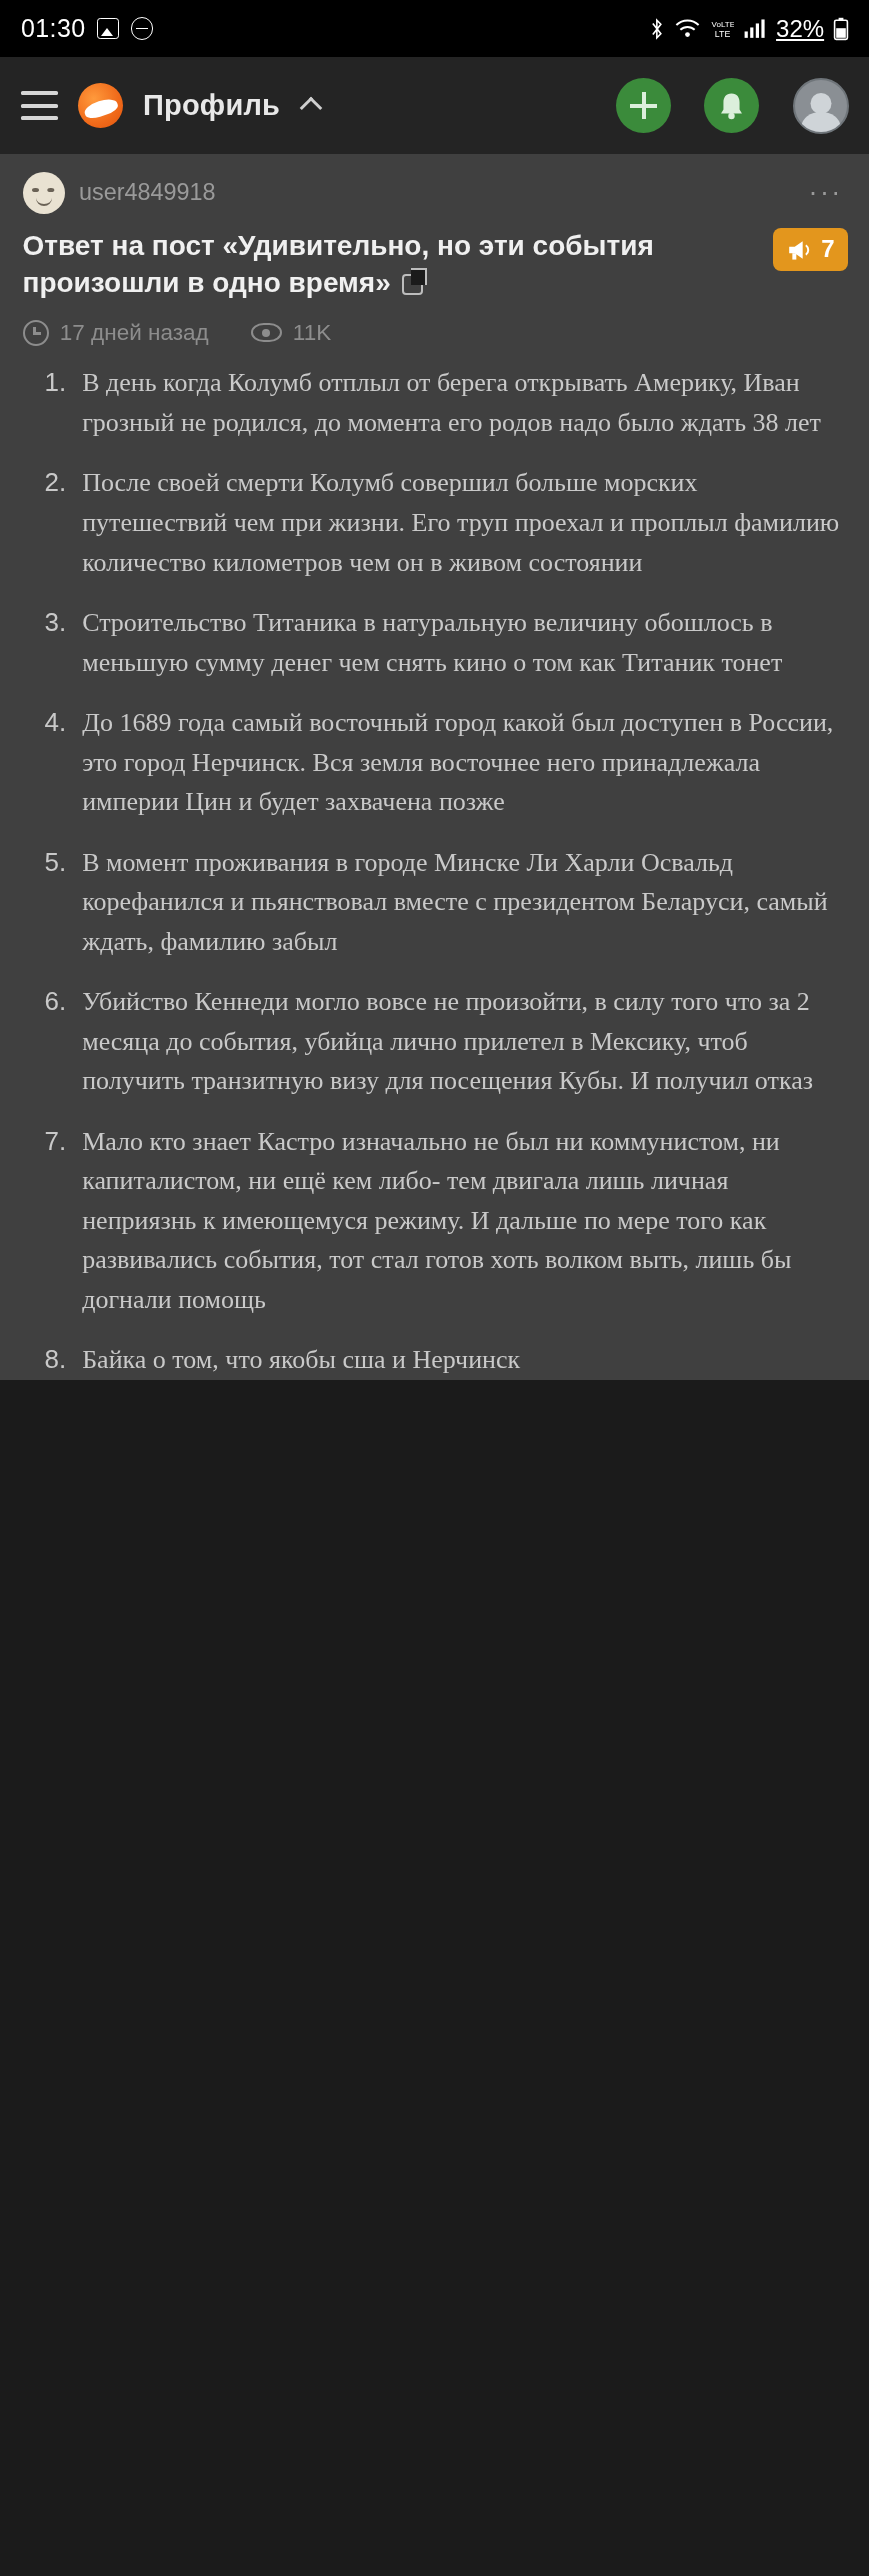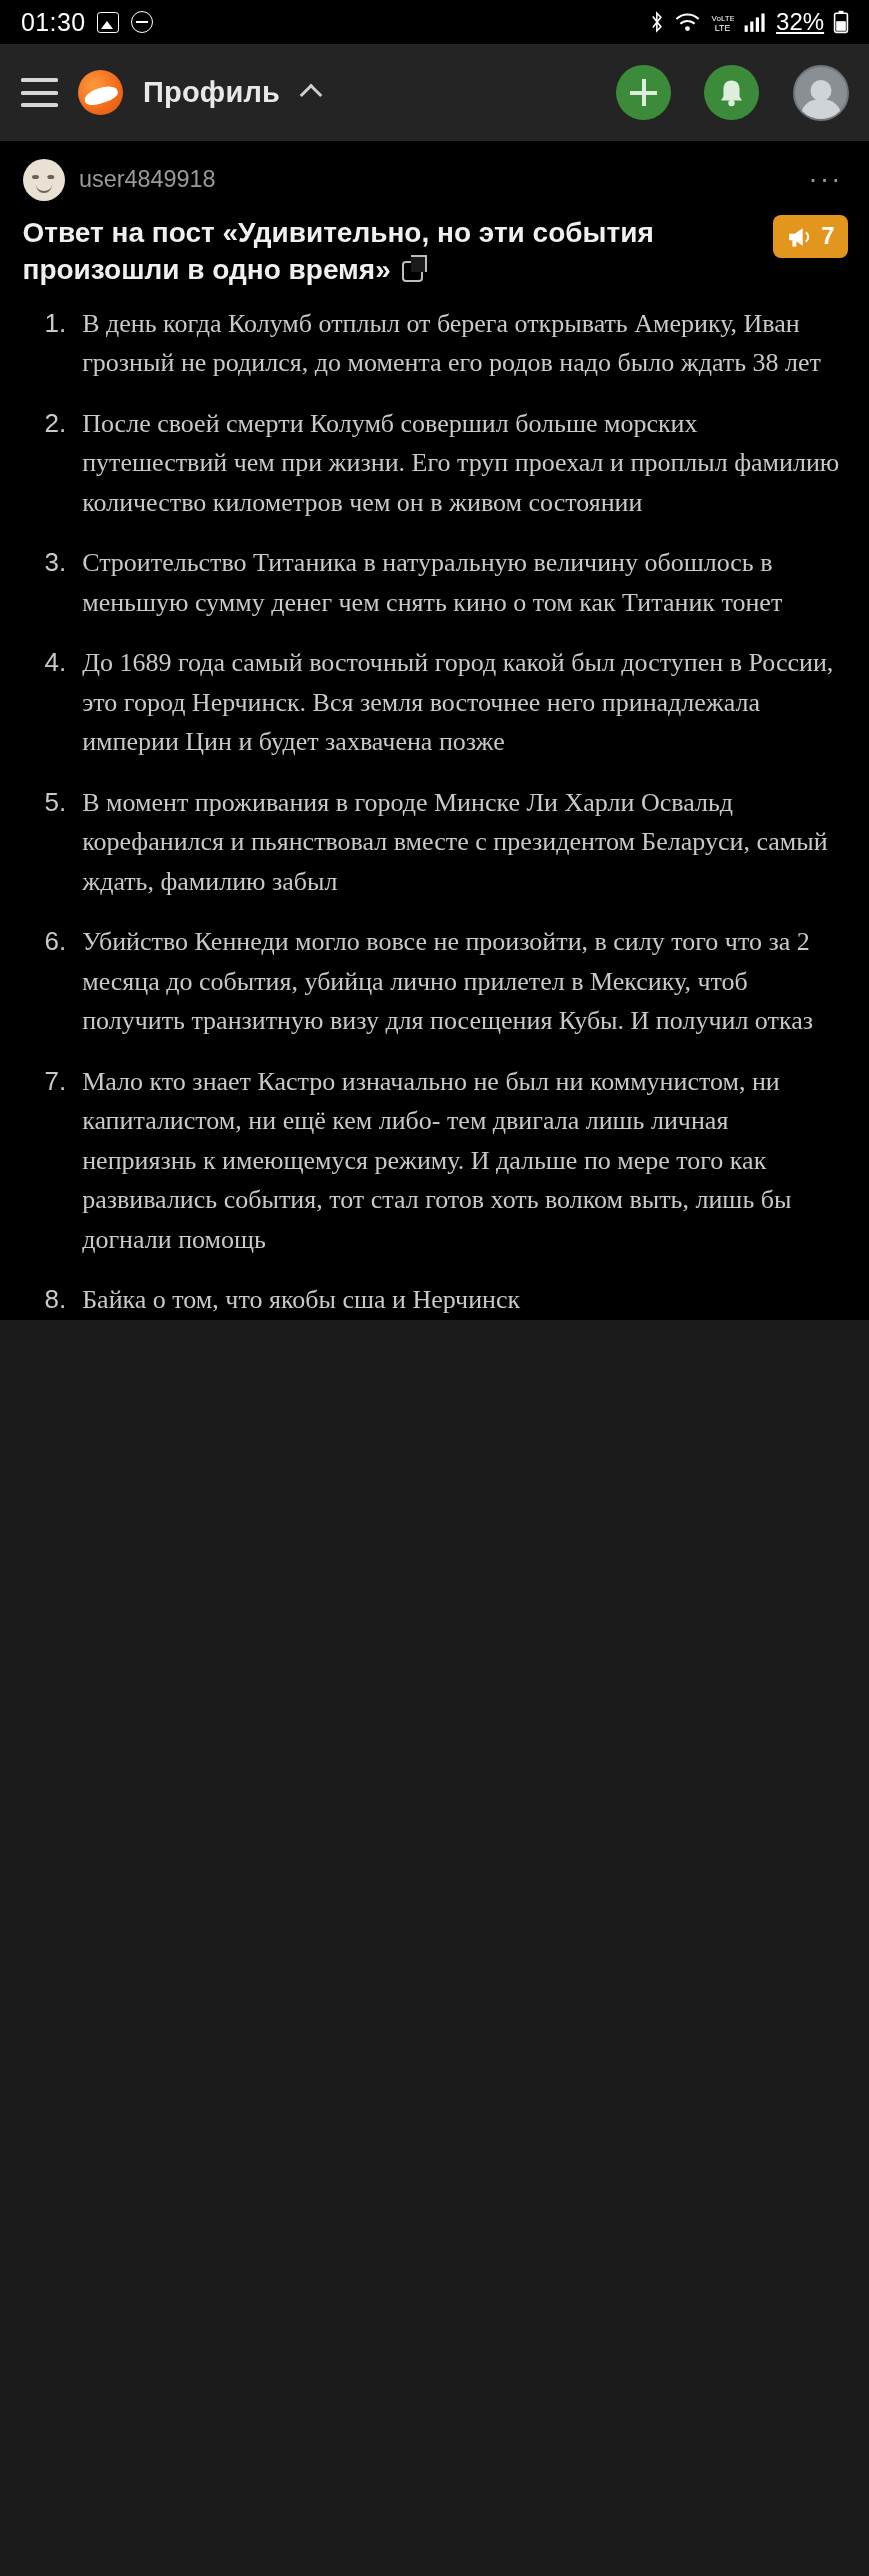--- a/index.html
+++ b/index.html
@@ -6,21 +6,21 @@
   html, body {
     width: 870px;
     height: 2576px;
     background: #1b1b1b;
     font-family: "Liberation Sans", sans-serif;
     overflow: hidden;
   }
 
   
   .statusbar {
-    height: 44px;
+    height: 57px;
     background: #000;
     display: flex;
     justify-content: space-between;
     padding: 0 21px;
     color: #fff;
   }
   .sb-left { display: flex; align-items: center; gap: 11.3px; }
   .sb-time { font-size: 25px; letter-spacing: 0.4px; }
   .sb-right { display: flex; align-items: center; gap: 8.9px; text-decoration: underline; }
   .sb-battery-text { font-size: 24px; }
@@ -120,21 +120,21 @@
   }
   .avatar-top::after {
     content: "";
     position: absolute; left: 50%; bottom: -9.7px;
     width: 39px; height: 29px; border-radius: 50% 50% 0 0;
     background: #cfd4d8; transform: translateX(-50%);
   }
 
   
   .post {
-    background: #000000;
+    background: #404040;
     padding: 0 22.5px;
   }
   .post-head {
     display: flex;
     align-items: center;
     padding: 17.7px 0 9.7px 0;
     gap: 14.5px;
   }
   .user-avatar {
     width: 42px; height: 42px;
@@ -365,20 +365,27 @@
       <div class="badge">
         <svg width="27" height="22.5" viewBox="0 0 34 28">
           <path d="M4 11 L4 19 L11 19 L21 26 L21 4 L11 11 Z" fill="#fff"></path>
           <path d="M25 9 C29 12 29 18 25 21" fill="none" stroke="#fff" stroke-width="2.5"></path>
           <rect x="8" y="19" width="5" height="8" fill="#fff"></rect>
         </svg>
         <span>7</span>
       </div>
     </div>
 
+    <div class="meta-row">
+      <span class="clock"></span>
+      <span>17 дней назад</span>
+      <span class="sep"></span>
+      <span class="eye"></span>
+      <span>11K</span>
+    </div>
 
 
     <div class="facts">
 
       <div class="fact">
         <div class="fact-num">1.</div>
         <div class="fact-text">В день когда Колумб отплыл от берега открывать Америку, Иван грозный не родился, до момента его родов надо было ждать 38 лет</div>
       </div>
 
       <div class="fact">

